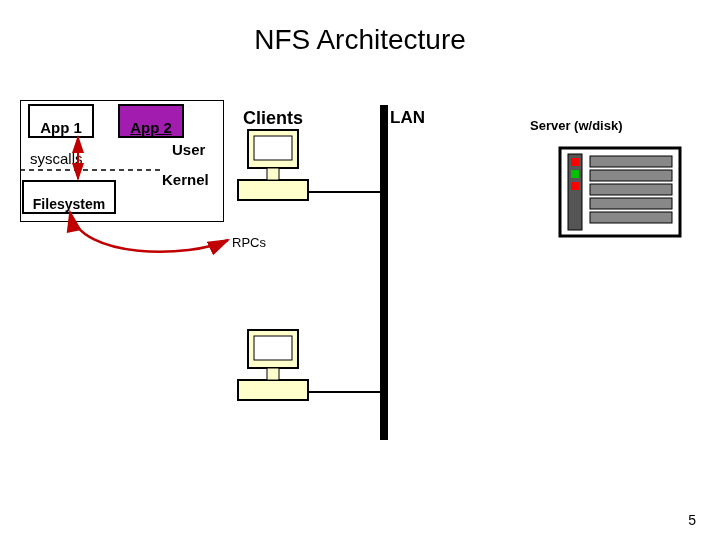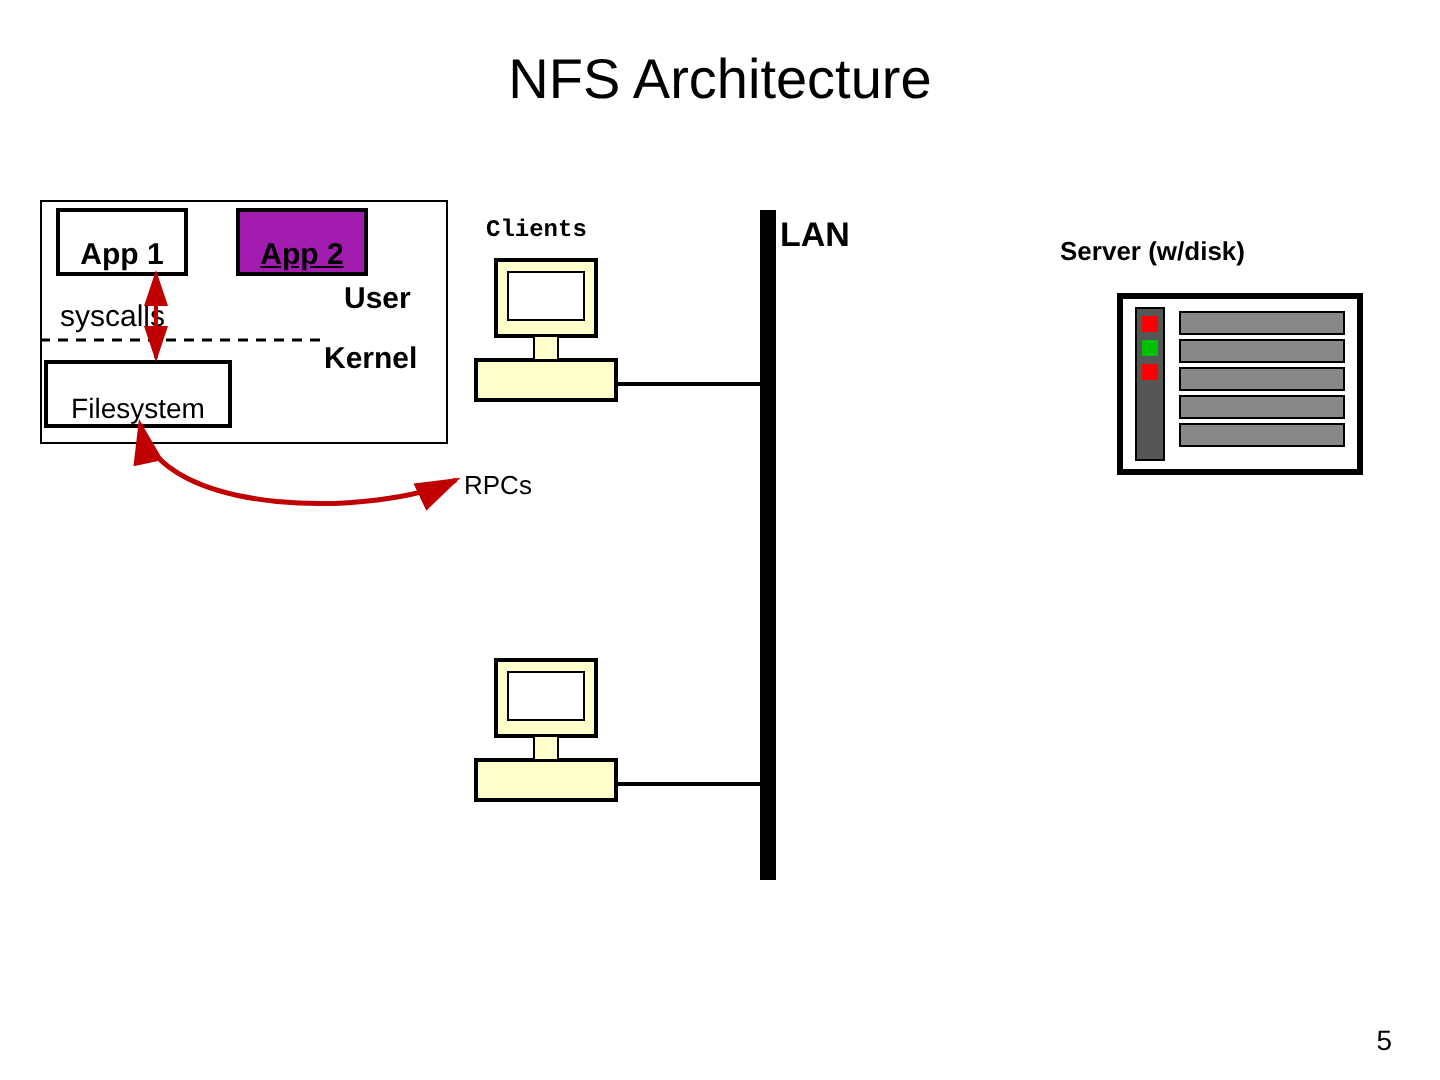--- a/index.html
+++ b/index.html
@@ -61,28 +61,28 @@
 <div class="box" style="left:28px; top:104px; width:62px; height:30px;">
   <span>App 1</span>
 </div>
 
 <div class="box app2" style="left:118px; top:104px; width:62px; height:30px;">
   <span>App 2</span>
 </div>
 
 <div class="label" style="left:30px; top:150px;">syscalls</div>
 
-<div class="box" style="left:22px; top:180px; width:90px; height:30px; font-weight:normal; font-size:14px;">
+<div class="box" style="left:22px; top:180px; width:90px; height:30px; font-weight:bold; font-size:14px;">
   <span>Filesystem</span>
 </div>
 
 <div class="label bold" style="left:172px; top:141px; text-align:left; width:50px;">User</div>
 <div class="label bold" style="left:162px; top:171px; width:60px;">Kernel</div>
 
-<div class="label bold" style="left:243px; top:108px; font-size:12px;font-family:Liberation Mono, monospace;">Clients</div>
+<div class="label bold" style="left:243px; top:108px; font-size:18px;">Clients</div>
 
 <div class="label bold" style="left:390px; top:108px; font-size:17px;">LAN</div>
 
 <div class="label bold" style="left:530px; top:118px; font-size:13px;">Server (w/disk)</div>
 
 <div class="label" style="left:232px; top:235px; font-size:13px;">RPCs</div>
 
 <div class="page-num">5</div>
 
 <svg class="scene" width="720" height="540">

